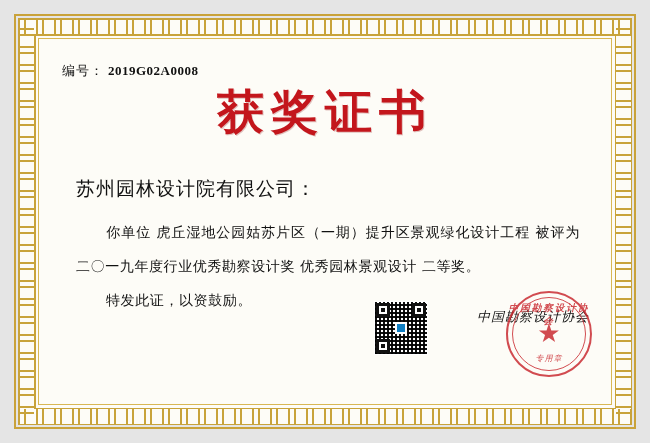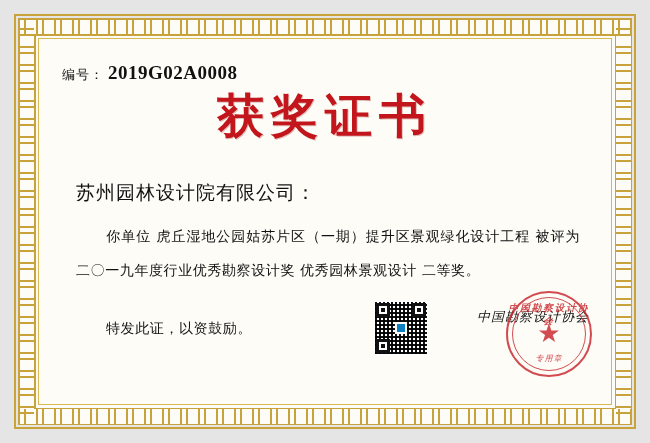--- a/index.html
+++ b/index.html
@@ -107,21 +107,21 @@
     gap: 4px;
     margin-left: 14px;
     margin-top: 16px;
   }
   .serial-label {
     font-size: 13px;
     color: #111;
     letter-spacing: 1px;
   }
   .serial-value {
-    font-size: 19px;
+    font-size: 13px;
     color: #111;
     font-weight: bold;
     font-family: "Liberation Serif", serif;
     letter-spacing: 0.5px;
   }
 
   .title {
     text-align: center;
     color: #c3161c;
     font-size: 47px;
@@ -142,21 +142,21 @@
     letter-spacing: 1px;
     margin-bottom: 13px;
   }
   .para {
     font-size: 14px;
     line-height: 34px;
     letter-spacing: 0.6px;
     text-align: justify;
   }
   .para .indent { display: inline-block; width: 30px; }
-  .para2 { margin-top: 24px; }
+  .para2 { margin-top: 0; }
 
   
   .footer {
     position: absolute;
     left: 0;
     right: 0;
     bottom: 6px;
     height: 96px;
     font-style: italic;
   }

